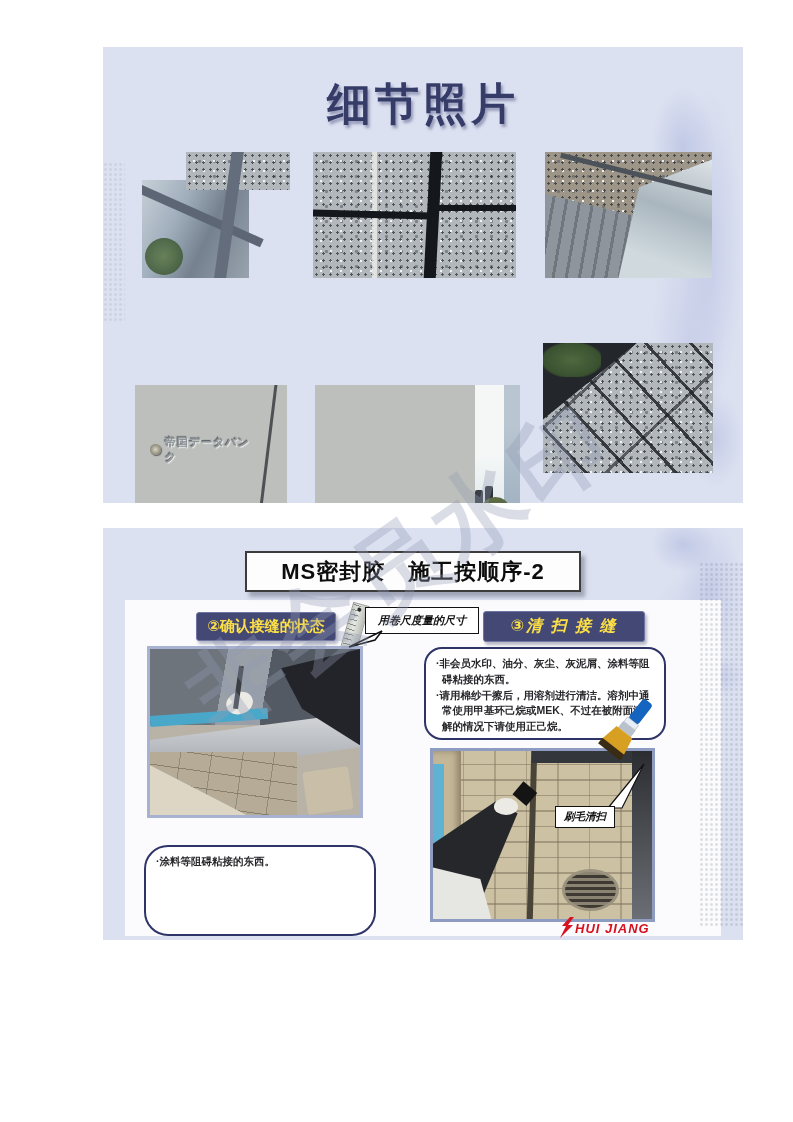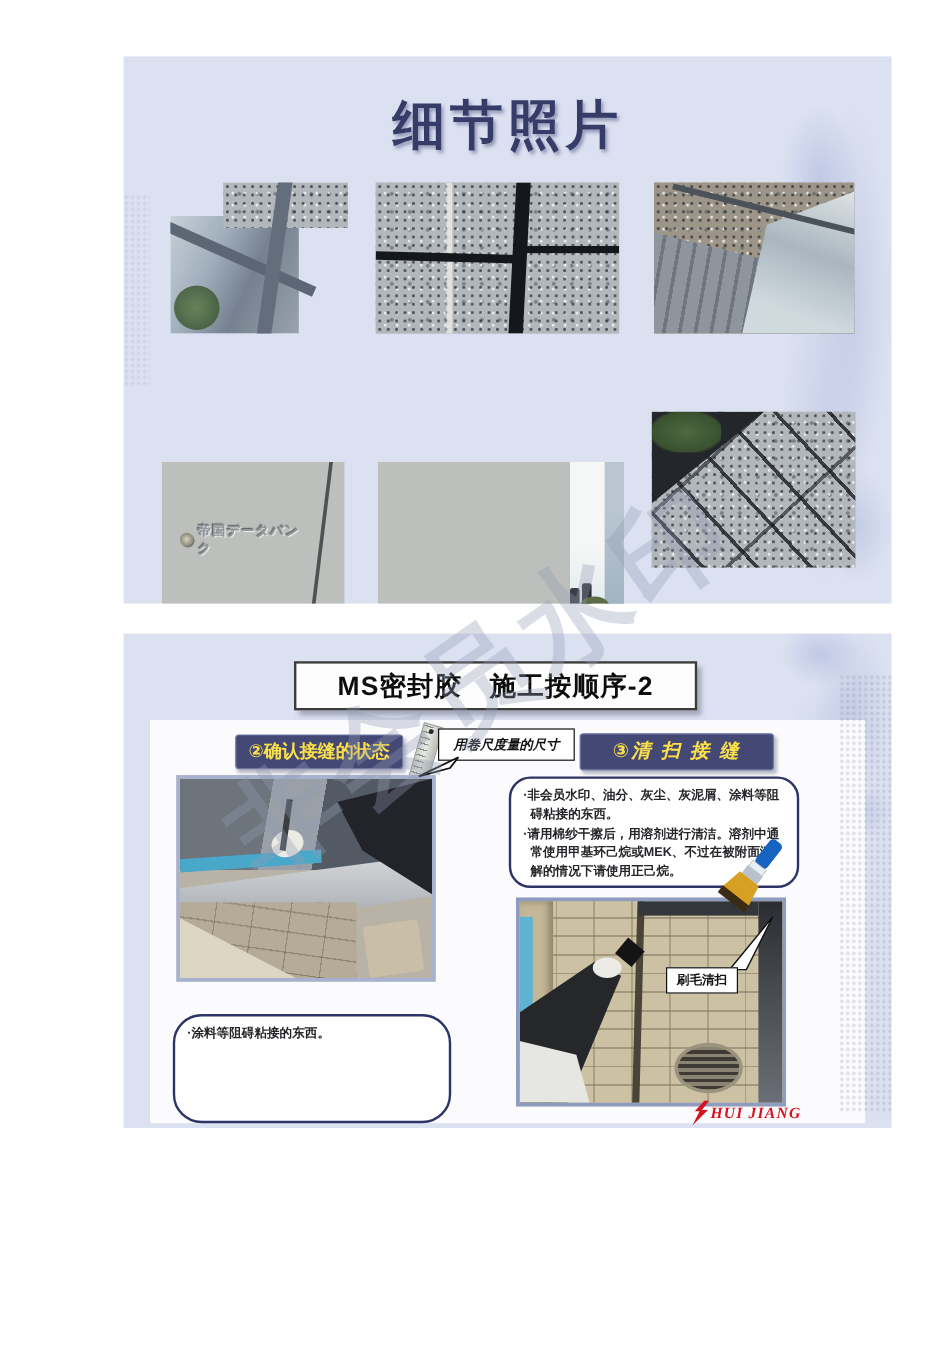--- a/index.html
+++ b/index.html
@@ -138,24 +138,24 @@
   .rp-vent{right:15%;bottom:5%;width:26%;height:25%;border-radius:50%;border:3px solid #9b937e;
     background:repeating-linear-gradient(0deg,#3e3a33 0 3px,#8a8372 3px 6px);box-sizing:border-box;}
   .rp-arm{left:0;top:30%;width:46%;height:70%;background:#26272b;
     clip-path:polygon(0 36%,62% 0,84% 10%,40% 100%,0 100%);}
   .rp-glove{left:28%;top:28%;width:11%;height:10%;background:#eceae4;border-radius:50%;}
   .rp-brushhead{left:38%;top:20%;width:8%;height:10%;background:#141414;transform:rotate(40deg);}
   .rp-white{left:0;bottom:0;width:36%;height:34%;background:#e6e6e3;
     clip-path:polygon(0 10%,60% 30%,74% 100%,0 100%);}
   .rp-label{position:absolute;left:452px;top:278px;width:58px;height:20px;background:#ffffff;
     border:1.5px solid #111;display:flex;align-items:center;justify-content:center;
-    font-size:10.5px;font-weight:bold;color:#111;z-index:8;white-space:nowrap;}
+    font-size:10.5px;font-weight:bold;color:#111;z-index:8;white-space:nowrap;font-style:italic;}
   .rp-pointer{position:absolute;left:503px;top:234px;z-index:8;}
   .brush{position:absolute;left:504px;top:166px;z-index:7;transform:rotate(38deg);}
-  .logo{position:absolute;left:473px;top:389px;width:96px;height:22px;display:flex;align-items:center;z-index:8;font-family:Liberation Serif, serif;}
+  .logo{position:absolute;left:456px;top:389px;width:96px;height:22px;display:flex;align-items:center;z-index:8;}
   .logo-text{color:#d6121e;font-weight:900;font-style:italic;font-size:13px;letter-spacing:1px;white-space:nowrap;}
 </style>
 </head>
 <body>
 
 <div class="page">
 
   <section class="slide slide1">
     <div class="map-texture"></div>
     <div class="grunge s1-grunge-left"></div>

